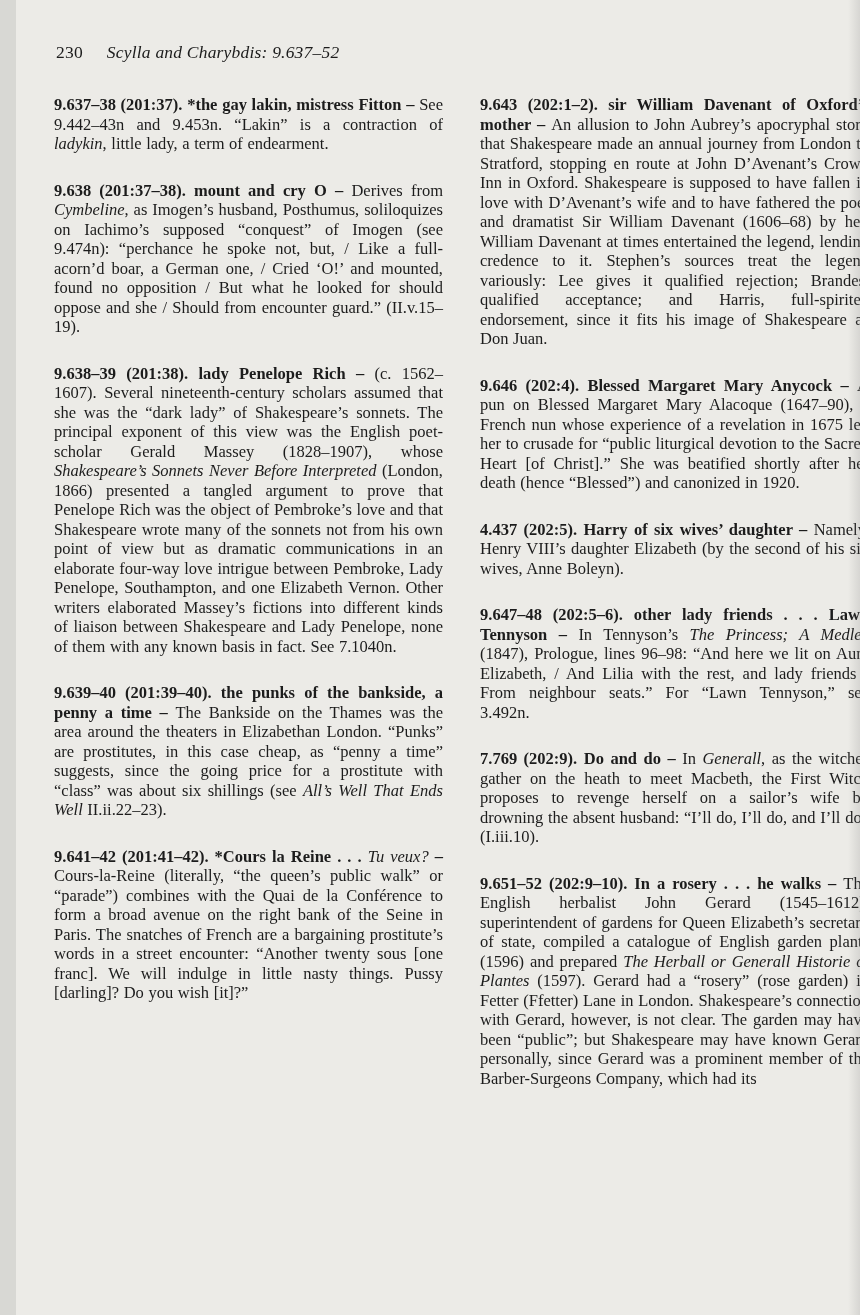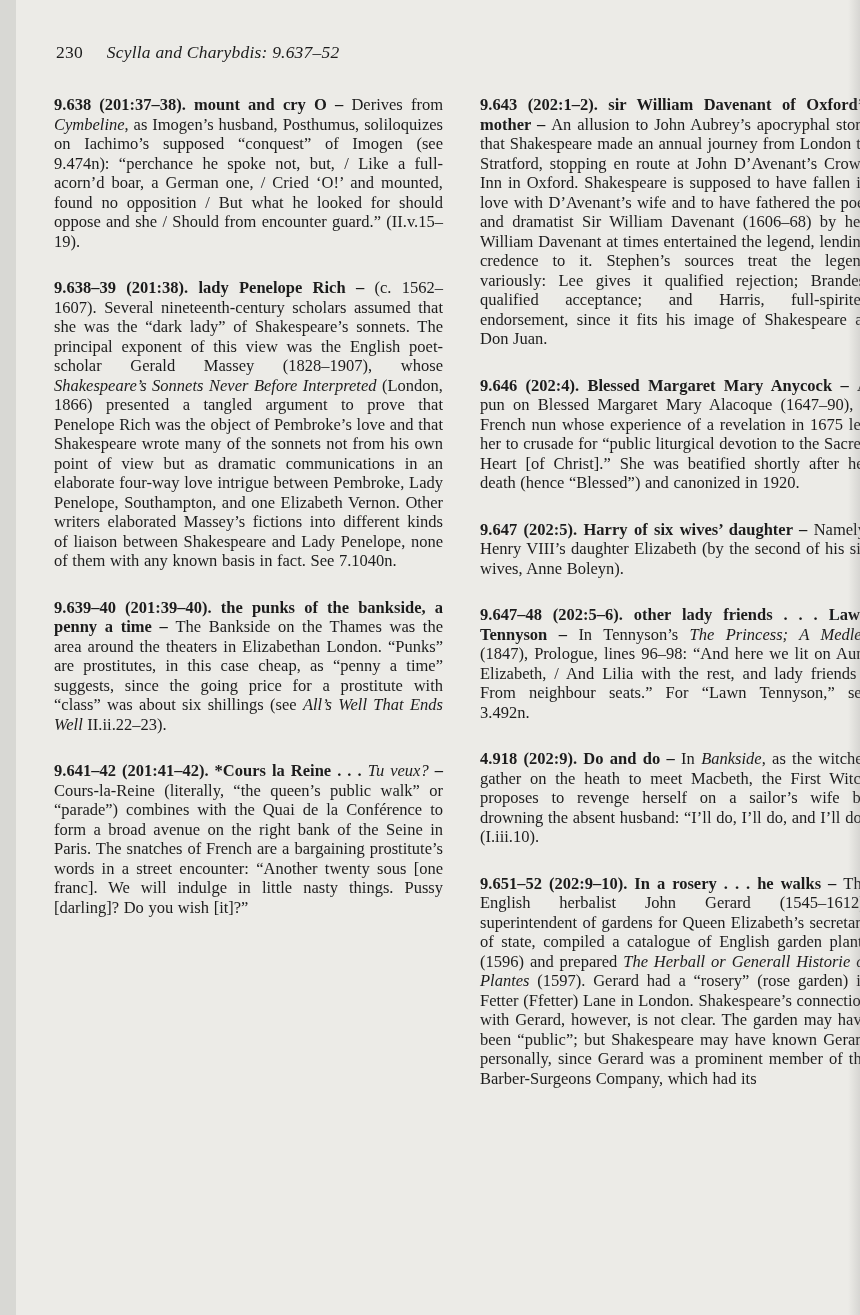--- a/index.html
+++ b/index.html
@@ -52,28 +52,29 @@
 </style>
 </head>
 <body>
 
 <div class="scan">
   <div class="page-header">
     <span class="pagenum">230</span><span class="running-title">Scylla and Charybdis: 9.637–52</span>
   </div>
   <div class="columns">
     <div class="col">
+        <p class="entry"><span class="seg-b">9.637–38 (201:37). *the gay lakin, mistress Fitton – </span><span class="seg-p">See 9.442–43n and 9.453n. “Lakin” is a contraction of </span><span class="seg-i">ladykin</span><span class="seg-p">, little lady, a term of endearment.</span></p>
         <p class="entry"><span class="seg-b">9.638 (201:37–38). mount and cry O – </span><span class="seg-p">Derives from </span><span class="seg-i">Cymbeline</span><span class="seg-p">, as Imogen’s husband, Posthumus, soliloquizes on Iachimo’s supposed “conquest” of Imogen (see 9.474n): “perchance he spoke not, but, / Like a full-acorn’d boar, a German one, / Cried ‘O!’ and mounted, found no opposition / But what he looked for should oppose and she / Should from encounter guard.” (II.v.15–19).</span></p>
         <p class="entry"><span class="seg-b">9.638–39 (201:38). lady Penelope Rich – </span><span class="seg-p">(c. 1562–1607). Several nineteenth-century scholars assumed that she was the “dark lady” of Shakespeare’s sonnets. The principal exponent of this view was the English poet-scholar Gerald Massey (1828–1907), whose </span><span class="seg-i">Shakespeare’s Sonnets Never Before Interpreted</span><span class="seg-p"> (London, 1866) presented a tangled argument to prove that Penelope Rich was the object of Pembroke’s love and that Shakespeare wrote many of the sonnets not from his own point of view but as dramatic communications in an elaborate four-way love intrigue between Pembroke, Lady Penelope, Southampton, and one Elizabeth Vernon. Other writers elaborated Massey’s fictions into different kinds of liaison between Shakespeare and Lady Penelope, none of them with any known basis in fact. See 7.1040n.</span></p>
         <p class="entry"><span class="seg-b">9.639–40 (201:39–40). the punks of the bankside, a penny a time – </span><span class="seg-p">The Bankside on the Thames was the area around the theaters in Elizabethan London. “Punks” are prostitutes, in this case cheap, as “penny a time” suggests, since the going price for a prostitute with “class” was about six shillings (see </span><span class="seg-i">All’s Well That Ends Well</span><span class="seg-p"> II.ii.22–23).</span></p>
         <p class="entry"><span class="seg-b">9.641–42 (201:41–42). *Cours la Reine . . . </span><span class="seg-bi">Tu veux?</span><span class="seg-b"> – </span><span class="seg-p">Cours-la-Reine (literally, “the queen’s public walk” or “parade”) combines with the Quai de la Conférence to form a broad avenue on the right bank of the Seine in Paris. The snatches of French are a bargaining prostitute’s words in a street encounter: “Another twenty sous [one franc]. We will indulge in little nasty things. Pussy [darling]? Do you wish [it]?”</span></p>
       </div>
     <div class="col">
         <p class="entry"><span class="seg-b">9.643 (202:1–2). sir William Davenant of Oxford’s mother – </span><span class="seg-p">An allusion to John Aubrey’s apocryphal story that Shakespeare made an annual journey from London to Stratford, stopping en route at John D’Avenant’s Crown Inn in Oxford. Shakespeare is supposed to have fallen in love with D’Avenant’s wife and to have fathered the poet and dramatist Sir William Davenant (1606–68) by her. William Davenant at times entertained the legend, lending credence to it. Stephen’s sources treat the legend variously: Lee gives it qualified rejection; Brandes, qualified acceptance; and Harris, full-spirited endorsement, since it fits his image of Shakespeare as Don Juan.</span></p>
         <p class="entry"><span class="seg-b">9.646 (202:4). Blessed Margaret Mary Anycock – </span><span class="seg-p">A pun on Blessed Margaret Mary Alacoque (1647–90), a French nun whose experience of a revelation in 1675 led her to crusade for “public liturgical devotion to the Sacred Heart [of Christ].” She was beatified shortly after her death (hence “Blessed”) and canonized in 1920.</span></p>
-        <p class="entry"><span class="seg-b">9.647 (202:5). Harry of six wives’ daughter – </span><span class="seg-p">Namely, Henry VIII’s daughter Elizabeth (by the second of his six wives, Anne Boleyn).</span></p>
+        <p class="entry"><span class="seg-b">4.437 (202:5). Harry of six wives’ daughter – </span><span class="seg-p">Namely, Henry VIII’s daughter Elizabeth (by the second of his six wives, Anne Boleyn).</span></p>
         <p class="entry"><span class="seg-b">9.647–48 (202:5–6). other lady friends . . . Lawn Tennyson – </span><span class="seg-p">In Tennyson’s </span><span class="seg-i">The Princess; A Medley</span><span class="seg-p"> (1847), Prologue, lines 96–98: “And here we lit on Aunt Elizabeth, / And Lilia with the rest, and lady friends / From neighbour seats.” For “Lawn Tennyson,” see 3.492n.</span></p>
-        <p class="entry"><span class="seg-b">4.918 (202:9). Do and do – </span><span class="seg-p">In </span><span class="seg-i">Bankside</span><span class="seg-p">, as the witches gather on the heath to meet Macbeth, the First Witch proposes to revenge herself on a sailor’s wife by drowning the absent husband: “I’ll do, I’ll do, and I’ll do” (I.iii.10).</span></p>
+        <p class="entry"><span class="seg-b">7.769 (202:9). Do and do – </span><span class="seg-p">In </span><span class="seg-i">Generall</span><span class="seg-p">, as the witches gather on the heath to meet Macbeth, the First Witch proposes to revenge herself on a sailor’s wife by drowning the absent husband: “I’ll do, I’ll do, and I’ll do” (I.iii.10).</span></p>
         <p class="entry"><span class="seg-b">9.651–52 (202:9–10). In a rosery . . . he walks – </span><span class="seg-p">The English herbalist John Gerard (1545–1612), superintendent of gardens for Queen Elizabeth’s secretary of state, compiled a catalogue of English garden plants (1596) and prepared </span><span class="seg-i">The Herball or Generall Historie of Plantes</span><span class="seg-p"> (1597). Gerard had a “rosery” (rose garden) in Fetter (Ffetter) Lane in London. Shakespeare’s connection with Gerard, however, is not clear. The garden may have been “public”; but Shakespeare may have known Gerard personally, since Gerard was a prominent member of the Barber-Surgeons Company, which had its</span></p>
       </div>
   </div>
   <div class="edge-shadow"></div>
 </div>
 
 </body></html>

